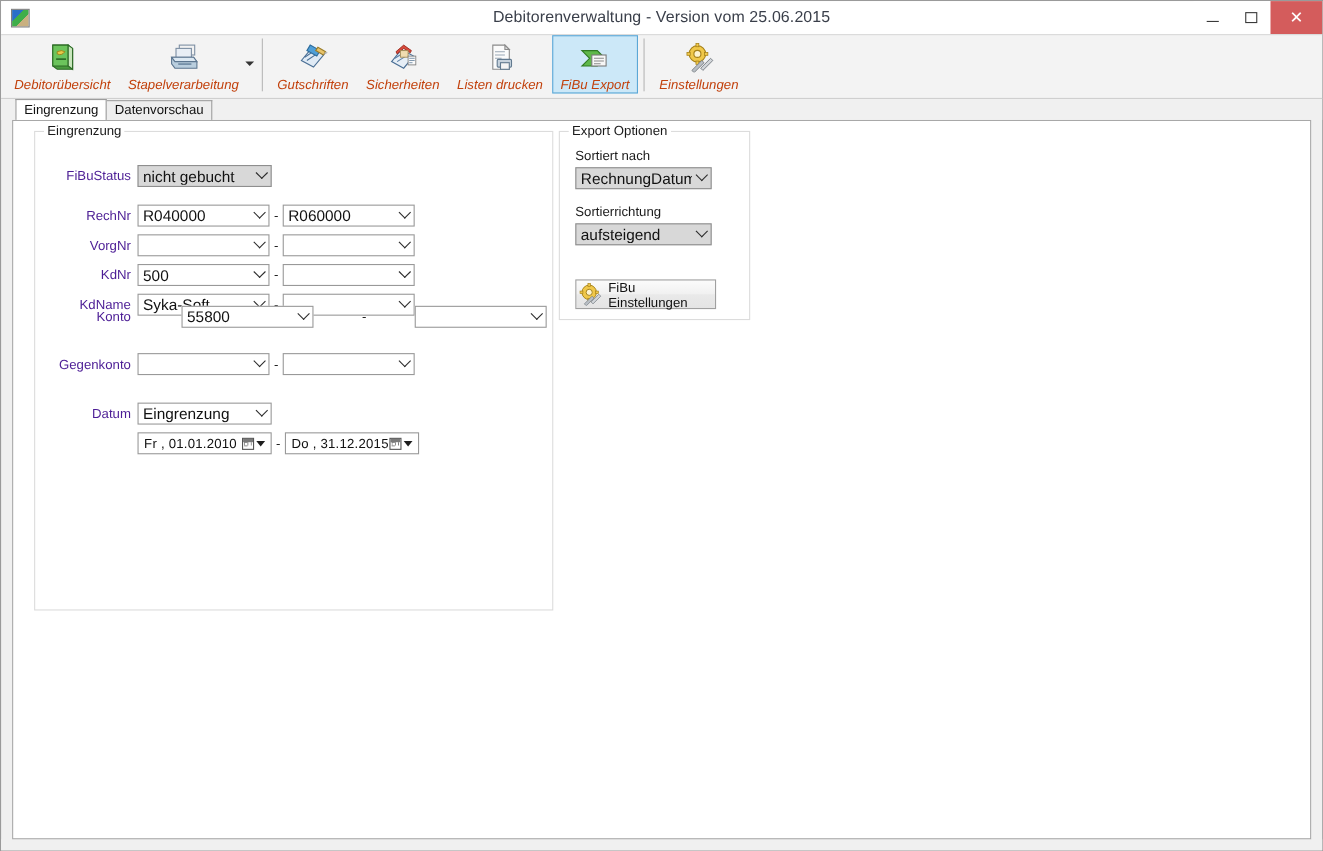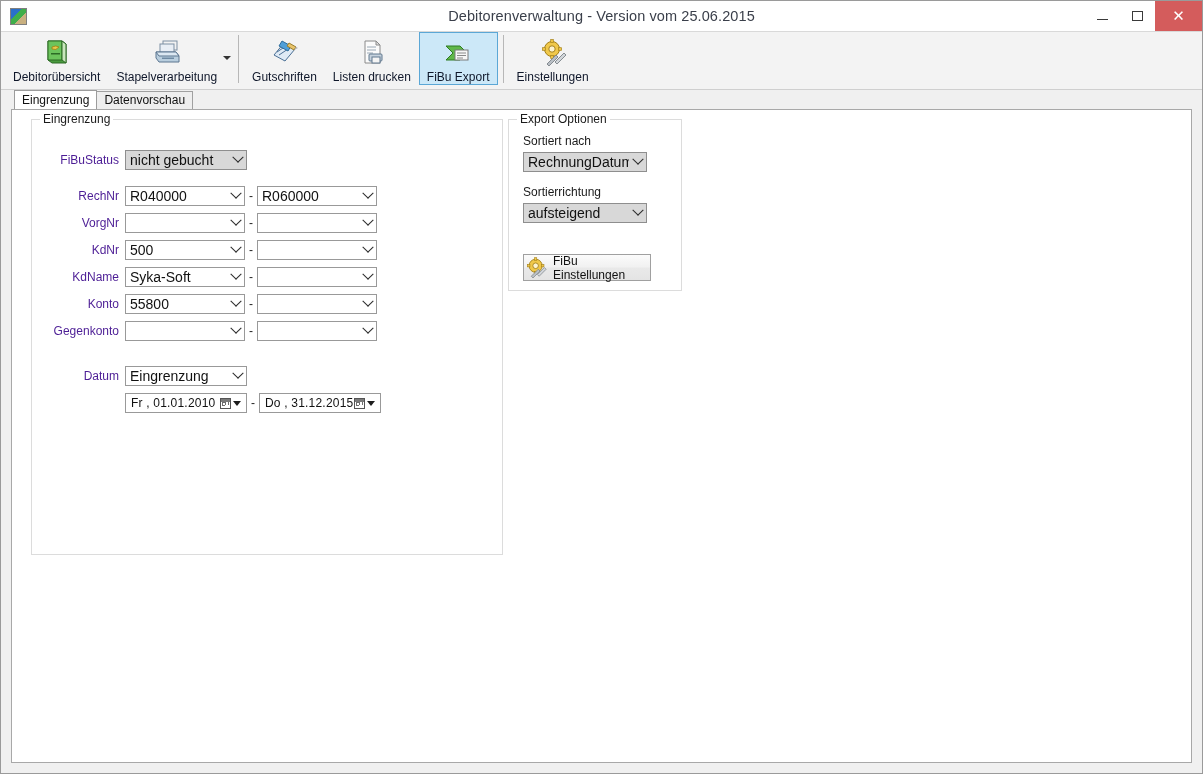--- a/index.html
+++ b/index.html
@@ -58,21 +58,21 @@
   }
   .tb-item{
     height:53px;
     display:flex;flex-direction:column;align-items:center;justify-content:flex-start;
     padding:4px 7px 0 7px;
     box-sizing:border-box;
     border:1px solid transparent;
     cursor:default;
   }
   .tb-item .tb-icon{height:30px;display:flex;align-items:center;justify-content:center;}
-  .tb-item .tb-label{font-size:12px;color:#0f172a;margin-top:4px;white-space:nowrap;}
+  .tb-item .tb-label{font-size:12px;color:#c2410c;margin-top:4px;white-space:nowrap;font-style:italic;}
   .tb-item.selected{
     background:#cce8f8;border:1px solid #5ba7d6;
   }
   .tb-sep{
     width:1px;height:48px;background:#b7b7b7;margin:3px 5px 0 5px;
   }
   .tb-caret{
     align-self:flex-start;margin-top:24px;margin-left:-2px;margin-right:2px;
     width:0;height:0;border-left:4px solid transparent;border-right:4px solid transparent;
     border-top:4px solid #333;
@@ -255,20 +255,33 @@
           <path d="M5 17 L15 5 L26 11 L16 23 Z" fill="#dfeaf5" stroke="#4a6f95" stroke-width="1"></path>
           <path d="M8 14 L17 8 M10 17 L19 11" stroke="#4a6f95" stroke-width="1"></path>
           <path d="M13 3 L22 8 L19 13 L10 8 Z" fill="#4f9fd8" stroke="#2f6d9c" stroke-width="1"></path>
           <path d="M20 5 L27 9 L25 12 L18 8 Z" fill="#e8c36a" stroke="#9a7d2a" stroke-width="1"></path>
           <path d="M25 12 L27 9 L29 10 Z" fill="#b0b0b0"></path>
         </svg>
       </span>
       <span class="tb-label">Gutschriften</span>
     </div>
 
+    <div class="tb-item">
+      <span class="tb-icon">
+        <svg width="30" height="28" viewBox="0 0 30 28">
+          <path d="M5 18 L14 7 L25 13 L16 24 Z" fill="#e6eef6" stroke="#4a6f95" stroke-width="1"></path>
+          <path d="M8 15 L16 10 M10 18 L18 13" stroke="#5a7fa6" stroke-width="1"></path>
+          <path d="M9 9 L16 3 L23 8 L22 10 L16 6 L10 11 Z" fill="#d94b3d" stroke="#97291e" stroke-width="0.8"></path>
+          <rect x="13" y="8" width="7" height="6" fill="#f0dcb0" stroke="#a38a53" stroke-width="0.8"></rect>
+          <rect x="20" y="13" width="7" height="8" fill="#fafafa" stroke="#7f7f7f" stroke-width="0.8"></rect>
+          <path d="M21 15 h5 M21 17 h5 M21 19 h3" stroke="#6f8aa3" stroke-width="0.8"></path>
+        </svg>
+      </span>
+      <span class="tb-label">Sicherheiten</span>
+    </div>
 
     <div class="tb-item">
       <span class="tb-icon">
         <svg width="30" height="28" viewBox="0 0 30 28">
           <path d="M8 3 L19 3 L23 7 L23 25 L8 25 Z" fill="#fbfbfb" stroke="#8a8a8a" stroke-width="1"></path>
           <path d="M19 3 L19 7 L23 7 Z" fill="#dfdfdf" stroke="#8a8a8a" stroke-width="1"></path>
           <path d="M10 9 h9 M10 12 h9 M10 15 h6" stroke="#9aa8b5" stroke-width="1"></path>
           <rect x="12" y="16" width="13" height="7" rx="1" fill="#c6d2dd" stroke="#61798f" stroke-width="1"></rect>
           <rect x="15" y="19" width="8" height="6" fill="#f4f4f4" stroke="#61798f" stroke-width="1"></rect>
         </svg>
@@ -394,21 +407,21 @@
       </div>
       <span class="dash">-</span>
       <div class="combo">
         <span class="cval"></span>
         <span class="carrow">
             <i class="chev"></i>
           </span>
       </div>
     </div>
 
-    <div class="frow" style="left:19px;top:184px;">
+    <div class="frow" style="left:19px;top:168px;gap:40px;">
       <span class="flabel">Konto</span>
       <div class="combo">
         <span class="cval">55800</span>
         <span class="carrow">
             <i class="chev"></i>
           </span>
       </div>
       <span class="dash">-</span>
       <div class="combo">
         <span class="cval"></span>

